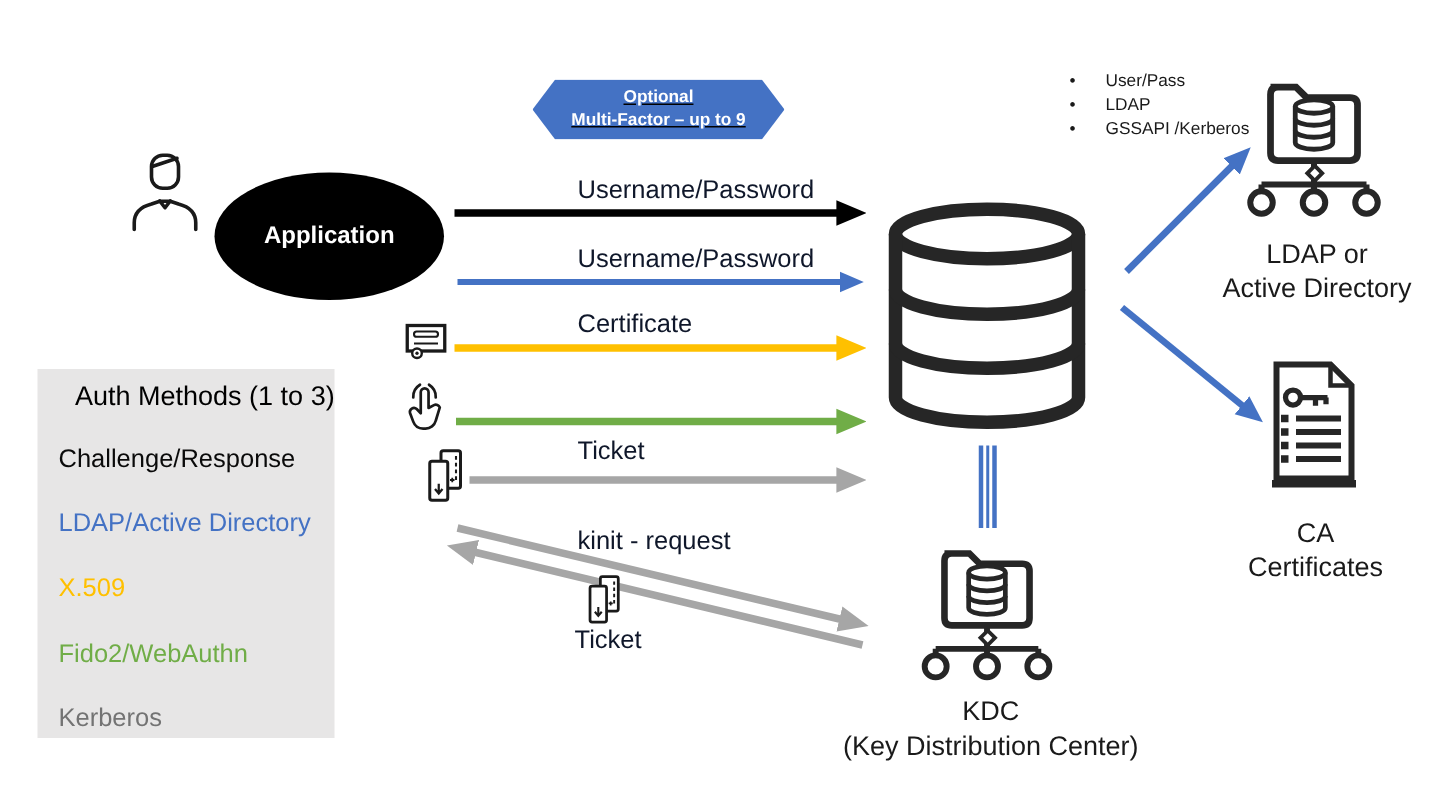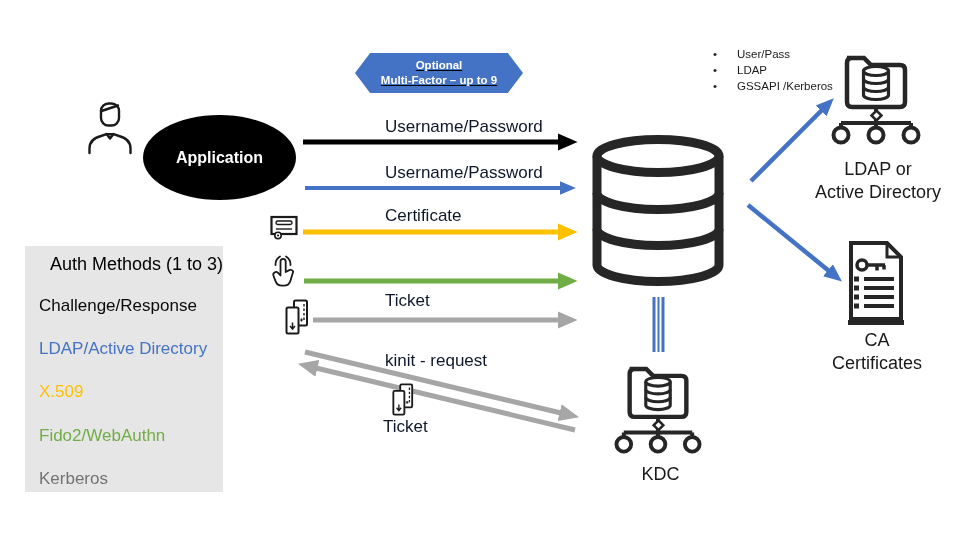--- a/index.html
+++ b/index.html
@@ -177,41 +177,42 @@
       <g fill="#262626" stroke="none">
         <rect x="11" y="36.5" width="5" height="5"></rect>
           <rect x="11" y="45.5" width="5" height="5"></rect>
         <rect x="11" y="54.5" width="5" height="5"></rect>
           <rect x="11" y="63.5" width="5" height="5"></rect>
       </g>
       <path d="M21 39 h30 M21 48 h30 M21 57 h30 M21 66 h30" stroke-width="4"></path>
       <path d="M5 82.5 h56" stroke-width="5"></path>
     </g>
   </svg>
-  <div class="abs ctr" style="left:817px;top:329px;width:120px">
+  <div class="abs ctr" style="left:817px;top:344px;width:120px">
     <div>CA</div>
     <div>Certificates</div>
   </div>
 
   <svg class="abs" style="left:614px;top:364px" width="88" height="98" viewBox="0 0 90 100">
     <g fill="none" stroke="#262626">
       <path d="M16 5 h17 l7 7 h29 q5 0 5 5 v32 q0 5 -5 5 h-48 q-5 0 -5 -5 v-39 q0 -5 5 -5 z" stroke-width="4.5"></path>
       <ellipse cx="45" cy="18" rx="12.5" ry="4.5" stroke-width="3.2"></ellipse>
       <path d="M32.5 18 V42 a12.5 4.5 0 0 0 25 0 V18" stroke-width="3.2"></path>
       <path d="M32.5 26 a12.5 4.5 0 0 0 25 0 M32.5 34 a12.5 4.5 0 0 0 25 0" stroke-width="3.2"></path>
       <path d="M45 54 v5" stroke-width="4"></path>
       <rect x="42" y="59" width="7" height="7" transform="rotate(45 45.5 62.5)" stroke-width="2.6"></rect>
       <path d="M45 66 V74 M10 70 H80 M10 70 V74 M80 70 V74" stroke-width="4"></path>
       <circle cx="10" cy="82" r="7.5" stroke-width="4"></circle>
       <circle cx="45" cy="82" r="7.5" stroke-width="4"></circle>
       <circle cx="80" cy="82" r="7.5" stroke-width="4"></circle>
     </g>
   </svg>
   <div class="abs ctr" style="left:553px;top:463px;width:215px">
     <div>KDC</div>
+    <div>(Key Distribution Center)</div>
   </div>
 
   <div class="abs graybox" style="left:25px;top:246px;width:198px;height:246px">
     <div class="title">Auth Methods (1 to 3)</div>
     <div class="item c1" style="top:93px">LDAP/Active Directory</div>
     <div class="item c0" style="top:50px">Challenge/Response</div>
     <div class="item c2" style="top:136px">X.509</div>
     <div class="item c3" style="top:180px">Fido2/WebAuthn</div>
     <div class="item c4" style="top:223px">Kerberos</div>
   </div>

